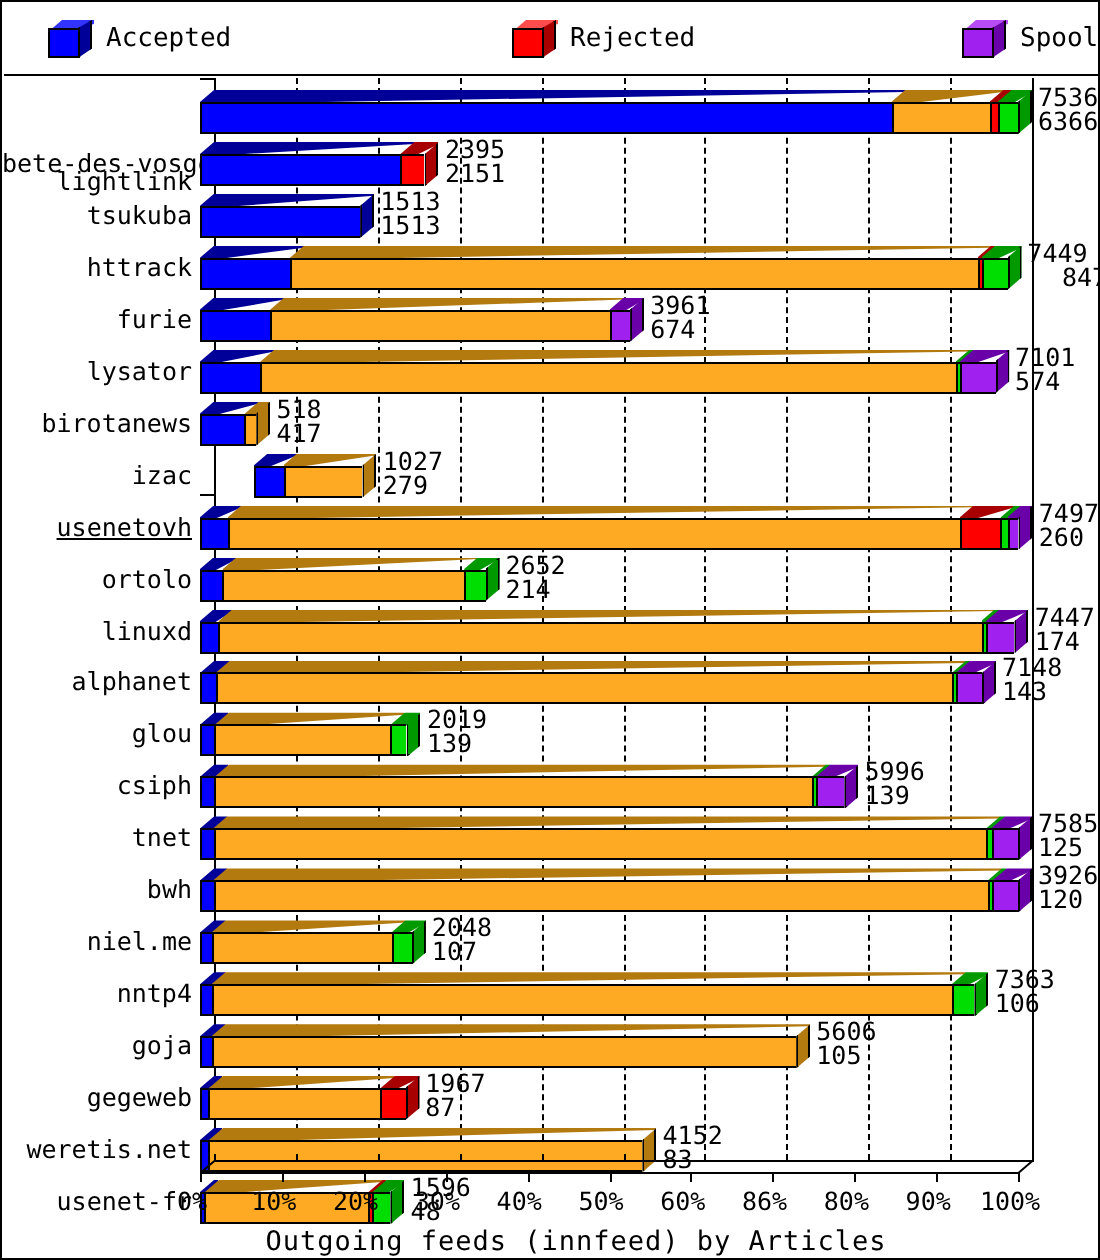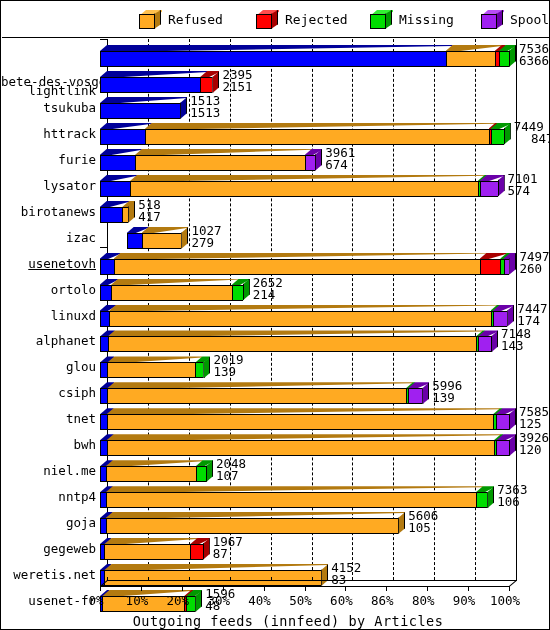--- a/index.html
+++ b/index.html
@@ -37,43 +37,35 @@
   .tick{position:absolute;width:1px;background:#000;}
   .xaxis-front{position:absolute;height:1px;background:#000;}
   .xaxis-back{position:absolute;height:1px;background:#000;}
 </style>
 </head>
 <body>
 
 <div id="page">
 
   <div id="legend">
-      <div class="legend-item" style="position: absolute; left: 137px;">
+      <div class="legend-item" style="position: absolute; left: 22px;">
         <span class="cube">
-          <span class="top" style="background:#ffc04d;clip-path:polygon(0 6px,7px 0,100% 0,100% 2px,7px 6px);"></span>
-          <span class="side" style="background:#b37a10"></span>
-          <span class="face" style="background:#ffaa22"></span>
+          <span class="top" style="background:#3333ff;clip-path:polygon(0 6px,7px 0,100% 0,100% 2px,7px 6px);"></span>
+          <span class="side" style="background:#000099"></span>
+          <span class="face" style="background:#0000ff"></span>
         </span>
-        <span class="legend-label">Refused</span>
+        <span class="legend-label">Accepted</span>
       </div>
       <div class="legend-item" style="position: absolute; left: 254px;">
         <span class="cube">
           <span class="top" style="background:#ff4d4d;clip-path:polygon(0 6px,7px 0,100% 0,100% 2px,7px 6px);"></span>
           <span class="side" style="background:#a80000"></span>
           <span class="face" style="background:#ff0000"></span>
         </span>
         <span class="legend-label">Rejected</span>
-      </div>
-      <div class="legend-item" style="position: absolute; left: 368px;">
-        <span class="cube">
-          <span class="top" style="background:#33ee33;clip-path:polygon(0 6px,7px 0,100% 0,100% 2px,7px 6px);"></span>
-          <span class="side" style="background:#009900"></span>
-          <span class="face" style="background:#00dd00"></span>
-        </span>
-        <span class="legend-label">Missing</span>
       </div>
       <div class="legend-item" style="position: absolute; left: 479px;">
         <span class="cube">
           <span class="top" style="background:#b84df5;clip-path:polygon(0 6px,7px 0,100% 0,100% 2px,7px 6px);"></span>
           <span class="side" style="background:#6a00a8"></span>
           <span class="face" style="background:#a020f0"></span>
         </span>
         <span class="legend-label">Spooled</span>
       </div>
     </div>

